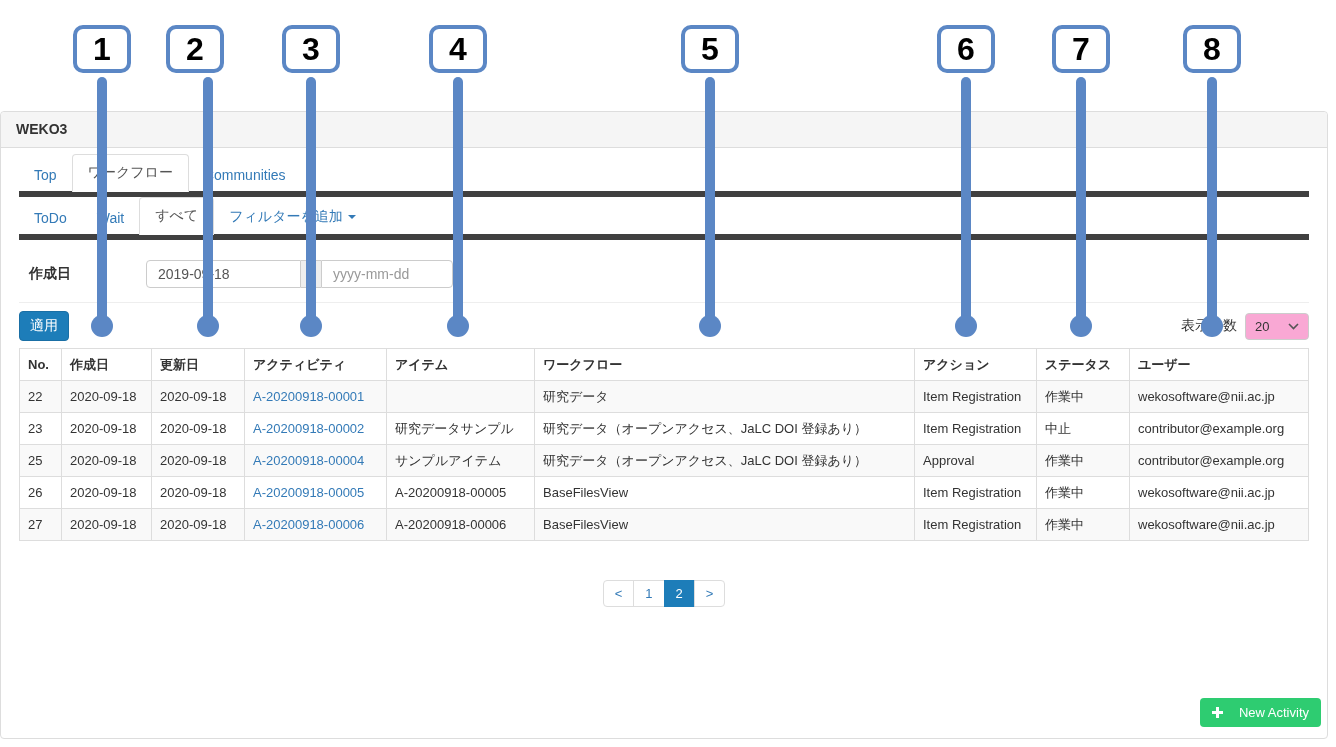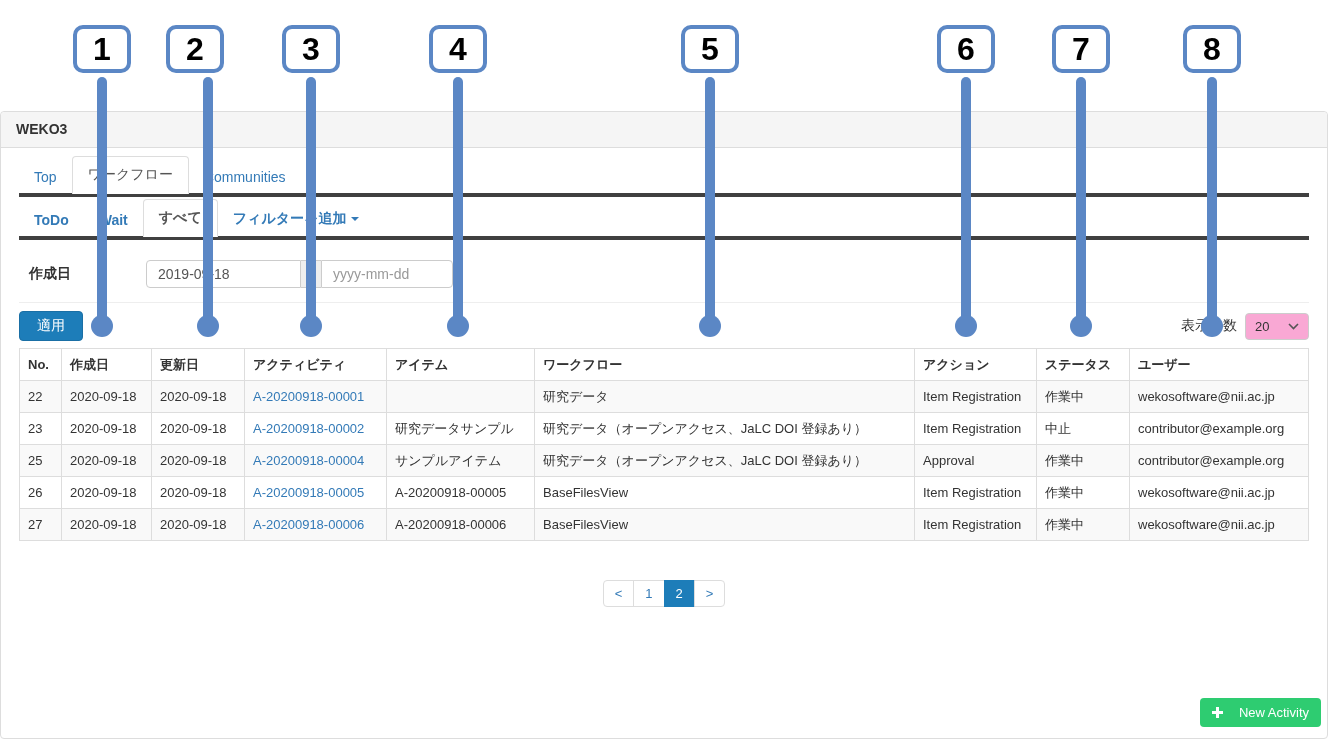--- a/index.html
+++ b/index.html
@@ -10,47 +10,47 @@
   
   .panel { position:absolute; left:0; top:111px; width:1328px; height:628px;
            border:1px solid #ddd; border-radius:4px; background:#fff; }
   .panel-heading { height:36px; line-height:35px; padding:0 15px; background:#f5f5f5;
                    border-bottom:1px solid #ddd; border-radius:4px 4px 0 0;
                    font-size:14px; font-weight:bold; color:#333; }
   .panel-body { position:relative; height:590px; padding:12px 18px 0 18px; }
 
   
   ul.tabs { list-style:none; display:flex; align-items:flex-end;
-            border-bottom:4px solid #404040; height:37px; }
+            border-bottom:6px solid #404040; height:37px; }
   ul.tabs li { font-size:14px; color:#337ab7; padding:9px 15px; margin-bottom:-1px;
                cursor:pointer; white-space:nowrap; }
   ul.tabs li.active { color:#555; background:#fff; border:1px solid #ddd;
                       border-bottom:1px solid #fff; border-radius:4px 4px 0 0; }
-  ul.tabs.subtabs { margin-top:6px;font-weight:bold; }
+  ul.tabs.subtabs { margin-top:6px; }
   .caret-down { display:inline-block; width:0; height:0; margin-left:5px; vertical-align:middle;
                 border-left:4px solid transparent; border-right:4px solid transparent;
                 border-top:4px solid #337ab7; }
 
   
   .filter-row { display:flex; align-items:center; margin-top:20px; padding:0 0 14px 10px;
                 border-bottom:1px solid #eee; }
   .filter-label { font-size:14px; font-weight:bold; color:#333; width:117px; }
   .date-input { height:28px; border:1px solid #ccc; border-radius:4px; padding:0 11px;
                 font-size:14px; color:#555; font-family:inherit; outline:none; }
   .date-input.from { width:155px; border-radius:4px 0 0 4px; }
   .date-input.to   { width:132px; border-radius:0 4px 4px 0; }
   .date-input::placeholder { color:#999; }
   .input-addon { width:20px; height:28px; background:#eee; border-top:1px solid #ccc;
                  border-bottom:1px solid #ccc; text-align:center; line-height:26px;
                  font-size:13px; color:#555; }
 
   
   .controls-row { display:flex; justify-content:space-between; align-items:center; margin-top:8px; }
   .apply-btn { background:#1d7db9; border:1px solid #1a6fa5; color:#fff; font-size:14px;
-               font-family:inherit; padding:5px 17px; border-radius:4px; cursor:pointer; }
+               font-family:inherit; padding:5px 10px; border-radius:4px; cursor:pointer; }
   .pagesize-group { display:flex; align-items:center; gap:8px; }
   .pagesize-label { font-size:14px; color:#333; }
   .select-box { width:64px; height:27px; border:1px solid #ccc; border-radius:4px; background:#f9a8d4;
                 display:flex; align-items:center; justify-content:space-between;
                 padding:0 9px; font-size:13px; color:#333; cursor:pointer; }
 
   
   table.activity-table { width:100%; margin-top:7px; border-collapse:collapse;
                          font-size:13px; color:#333; table-layout:fixed;border-radius:21px; }
   .activity-table th, .activity-table td { border:1px solid #ddd; padding:7px 8px;

